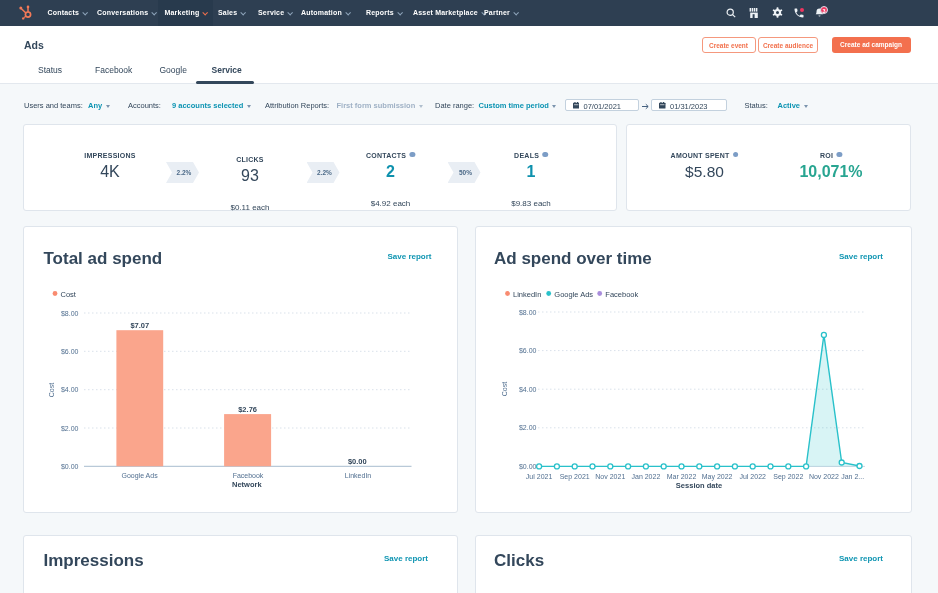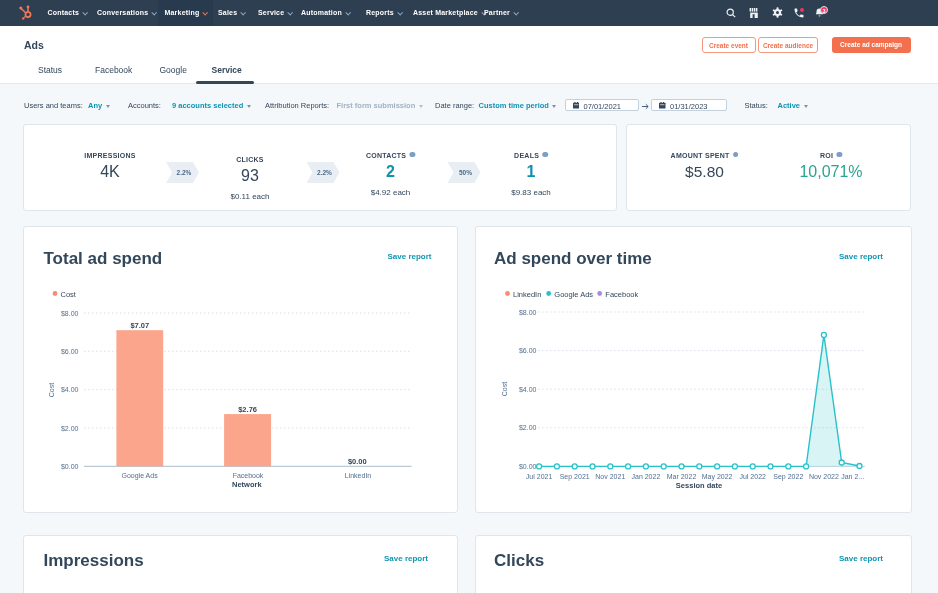--- a/index.html
+++ b/index.html
@@ -28,21 +28,21 @@
 .ddcar { display:inline-block; width:0; height:0; border-left:2.8px solid transparent; border-right:2.8px solid transparent; border-top:3.2px solid #7a93ad; margin-left:3.5px; vertical-align:middle; }
 .ddcar.gray { border-top-color:#b0bfce; }
 .dinput { position:absolute; top:13.5px; height:12.5px; background:#fff; border:1px solid #c3d1de; border-radius:2px; font-size:7.5px; color:#33475b; line-height:11px; white-space:nowrap; }
 
 .card { position:absolute; background:#fff; border:1px solid #dfe5ec; border-radius:3px; }
 
 .metric { position:absolute; text-align:center; transform:translateX(-50%); white-space:nowrap; }
 .mlabel { font-size:7px; line-height:7px; font-weight:bold; letter-spacing:.25px; color:#33475b; }
 .mvalue { font-size:16px; line-height:16px; color:#33475b; margin-top:5px; }
 .mvalue.teal { color:#0e91ad; font-weight:bold; }
-.meach { font-size:8px; line-height:8px; color:#33475b; margin-top:9px; }
+.meach { font-size:8px; line-height:8px; color:#33475b; margin-top:20px; }
 .chev { position:absolute; width:33px; height:21px; background:#e9eef4; clip-path:polygon(0 0, 27px 0, 33px 50%, 27px 100%, 0 100%, 6px 50%); font-size:6.5px; font-weight:bold; color:#4c6a88; text-align:center; line-height:21px; }
 .info { display:inline-block; width:5.3px; height:5.3px; border-radius:50%; background:#7c9dc6; vertical-align:0.5px; margin-left:3.5px; }
 
 .ctitle { position:absolute; font-size:17px; font-weight:bold; color:#33475b; }
 .savereport { position:absolute; font-size:8px; font-weight:bold; color:#0f95b2; }
 </style>
 </head>
 <body>
 
 <div id="nav">
@@ -169,21 +169,21 @@
   <div class="mlabel">DEALS<span class="info"></span></div>
   <div class="mvalue teal">1</div>
   <div class="meach">$9.83 each</div>
 </div>
 <div class="metric" style="left:704.5px;top:151.5px">
   <div class="mlabel">AMOUNT SPENT<span class="info"></span></div>
   <div class="mvalue" style="font-size:15.5px">$5.80</div>
 </div>
 <div class="metric" style="left:831px;top:151.5px">
   <div class="mlabel">ROI<span class="info"></span></div>
-  <div class="mvalue" style="color:#28a591;font-weight:normal">10,071%</div>
+  <div class="mvalue" style="color:#28a591;font-weight:bold">10,071%</div>
 </div>
 
 <div class="card" style="left:23px;top:226px;width:435px;height:287px"></div>
 <div class="ctitle" style="left:43.5px;top:249px">Total ad spend</div>
 <div class="savereport" style="left:387.5px;top:252px">Save report</div>
 <svg class="abs" style="left:23px;top:226px" width="435" height="287" viewBox="0 0 435 287">
 
   <circle cx="32" cy="67.5" r="2.4" fill="#f98b70"></circle>
   <text x="37.5" y="70.5" font-size="7.5" fill="#33475b">Cost</text>
 

